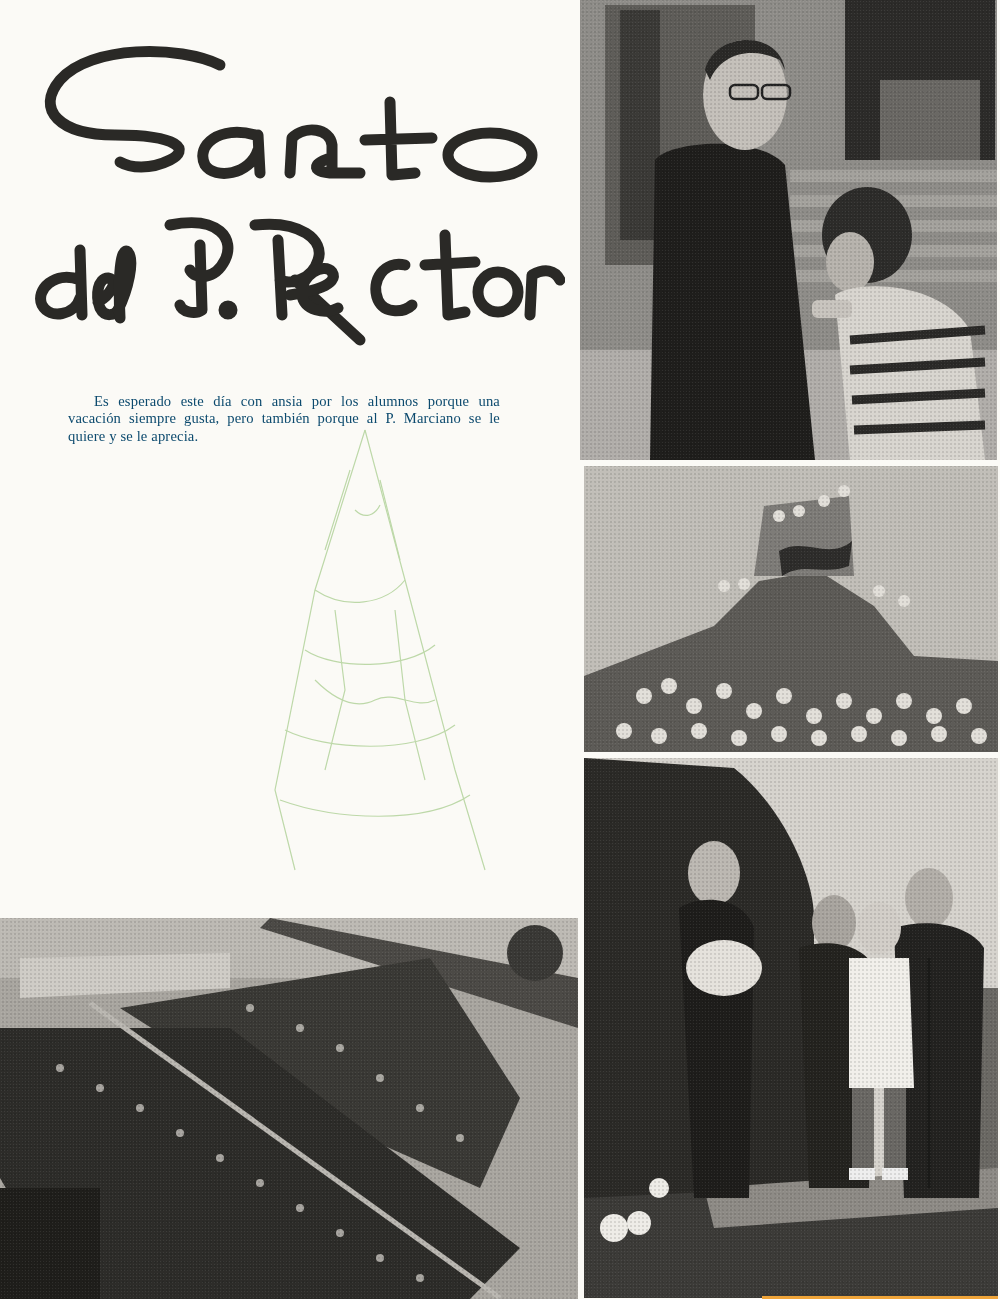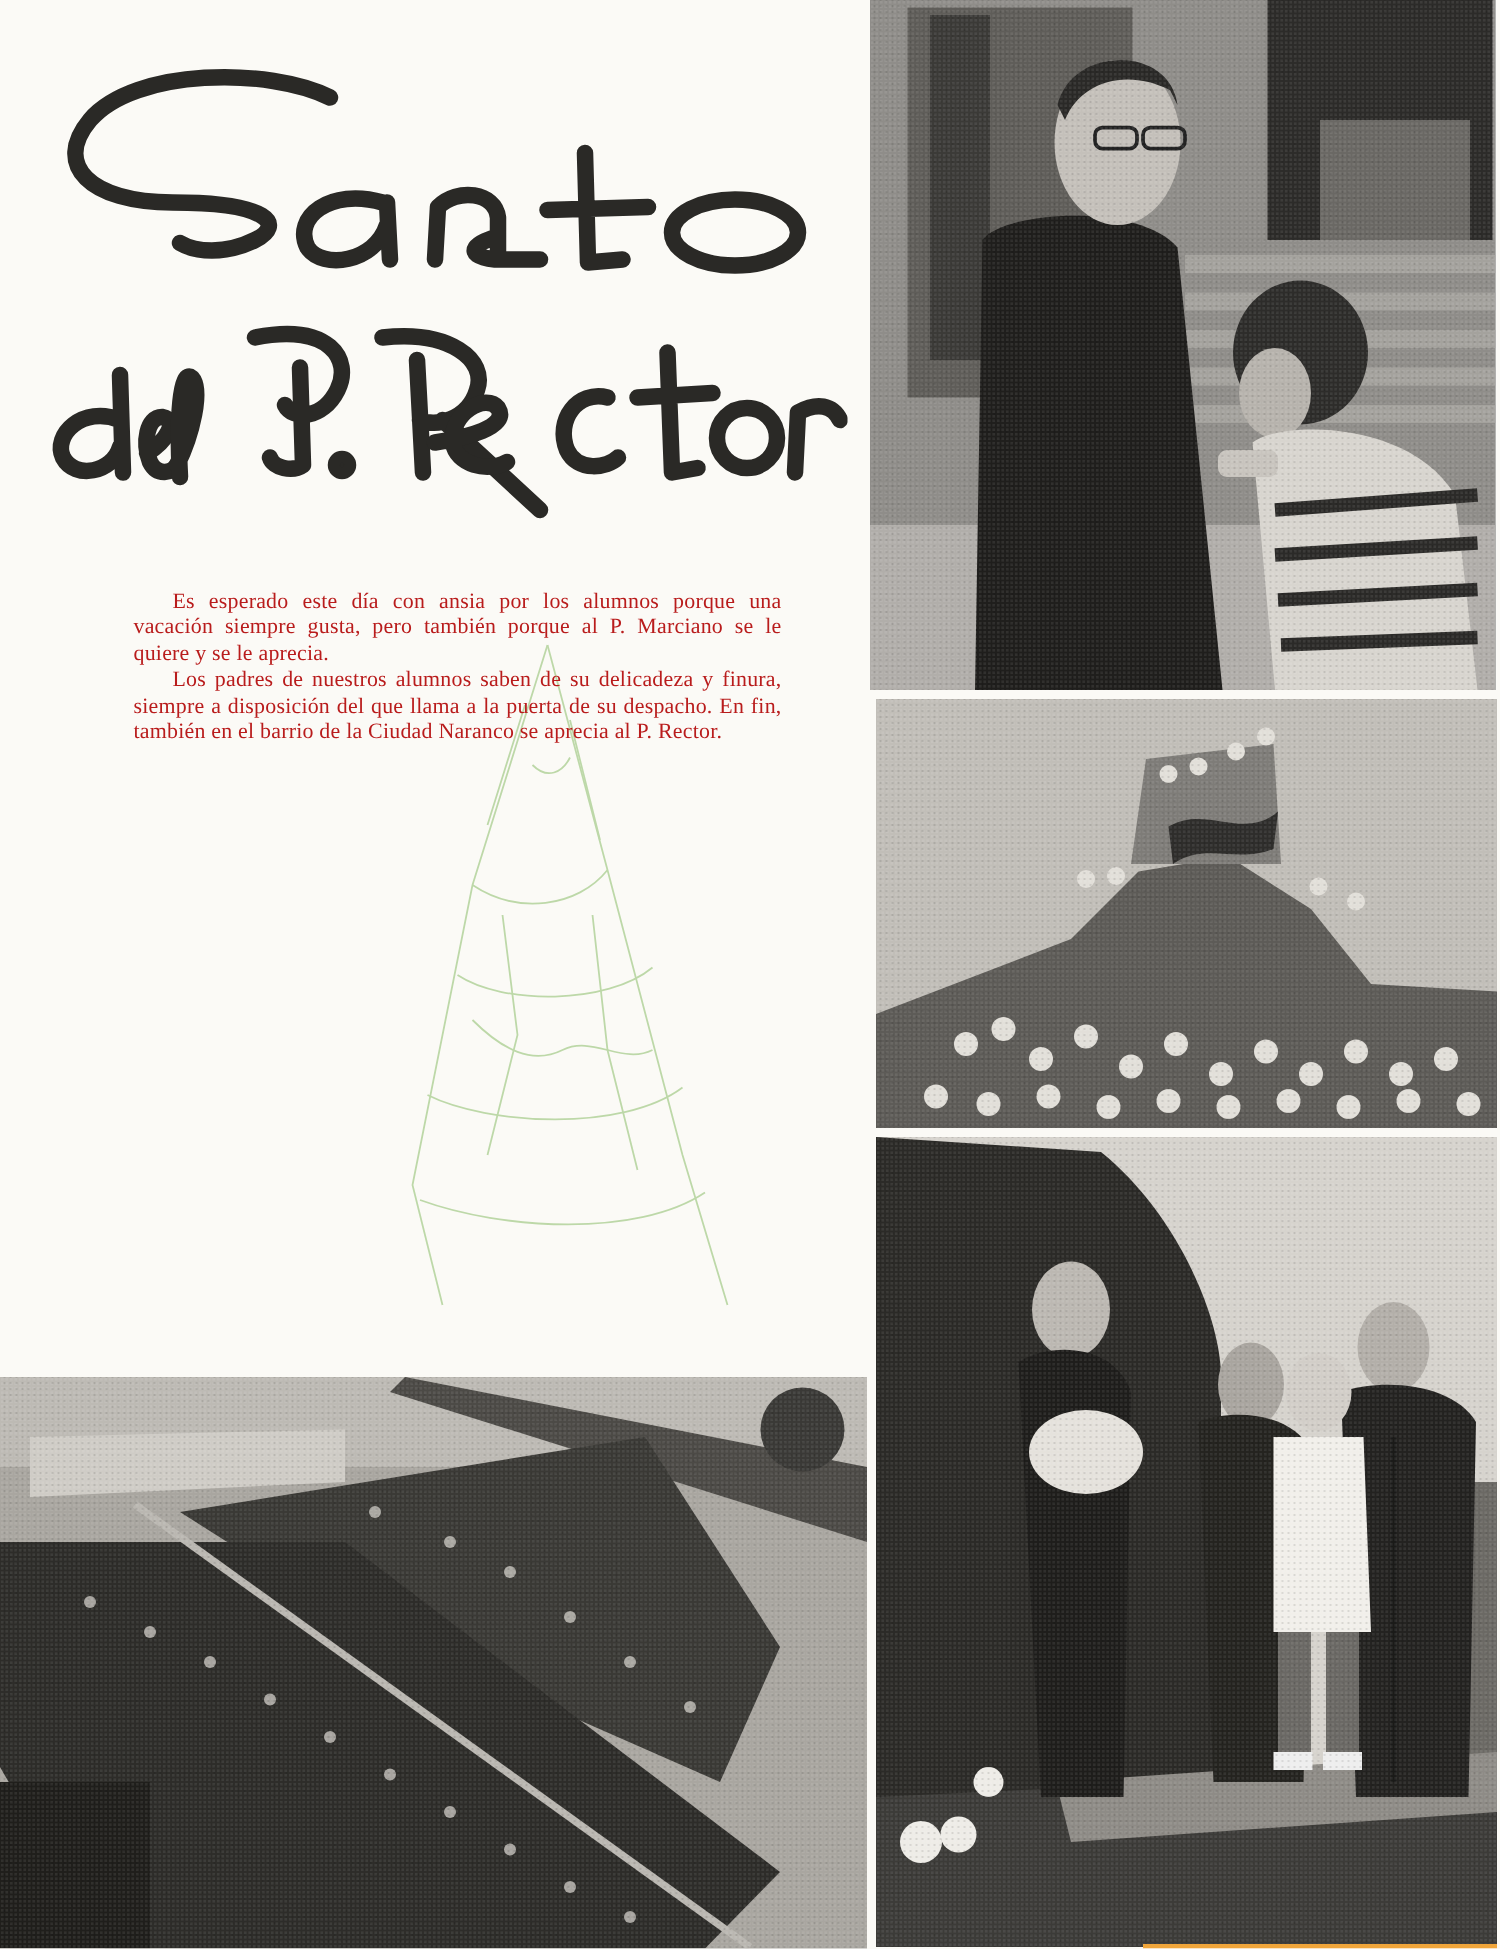--- a/index.html
+++ b/index.html
@@ -14,24 +14,24 @@
     
     .title { position: absolute; left: 20px; top: 40px; width: 545px; height: 330px; }
     .title svg { width: 100%; height: 100%; display: block; }
 
     
     .watermark { position: absolute; left: 255px; top: 410px; width: 250px; height: 470px; opacity: .55; }
     .watermark svg { width: 100%; height: 100%; }
 
     
     .article {
-      position: absolute; left: 89px; top: 393px; width: 432px;
+      position: absolute; left: 68px; top: 393px; width: 432px;
       font-family: "Liberation Serif", "DejaVu Serif", serif;
       font-size: 14.6px; line-height: 17.4px; text-align: justify;
-      letter-spacing: .15px; color: #b91c1c;
+      letter-spacing: .15px; color: #0c4a6e;
     }
     .article p { margin: 0; text-indent: 26px; }
 
     
     .photo { position: absolute; overflow: hidden; background: #777; }
     .photo svg { width: 100%; height: 100%; display: block; }
     #photo-rector { left: 580px; top: 0; width: 417px; height: 460px; }
     #photo-monte  { left: 584px; top: 466px; width: 414px; height: 286px; }
     #photo-stage  { left: 584px; top: 758px; width: 414px; height: 540px; }
     #photo-audience { left: 0; top: 918px; width: 578px; height: 381px; }
@@ -95,21 +95,20 @@
         <path d="M25 390 C80 410 170 415 215 385"></path>
         <path d="M80 200 L90 280 L70 360 M140 200 L150 290 L170 370"></path>
         <path d="M100 100 C110 110 120 105 125 95"></path>
         <path d="M60 270 C80 290 100 300 120 290 C140 280 160 300 180 290"></path>
       </g>
     </svg>
   </div>
 
   <div class="article">
     <p>Es esperado este día con ansia por los alumnos porque una vacación siempre gusta, pero también porque al P. Marciano se le quiere y se le aprecia.</p>
-    <p>Los padres de nuestros alumnos saben de su delicadeza y finura, siempre a disposición del que llama a la puerta de su despacho. En fin, también en el barrio de la Ciudad Naranco se aprecia al P. Rector.</p>
   </div>
 
   <div class="photo" id="photo-rector">
     <svg viewBox="0 0 417 460" preserveAspectRatio="none">
       <rect width="417" height="460" fill="#8f8d89"></rect>
       <rect x="25" y="5" width="150" height="260" fill="#5f5d59"></rect>
       <rect x="40" y="10" width="40" height="230" fill="#3b3a37"></rect>
       <rect x="265" y="0" width="150" height="160" fill="#2c2b29"></rect>
       <rect x="300" y="80" width="100" height="80" fill="#6a6864"></rect>
       <g fill="#a4a29d">

